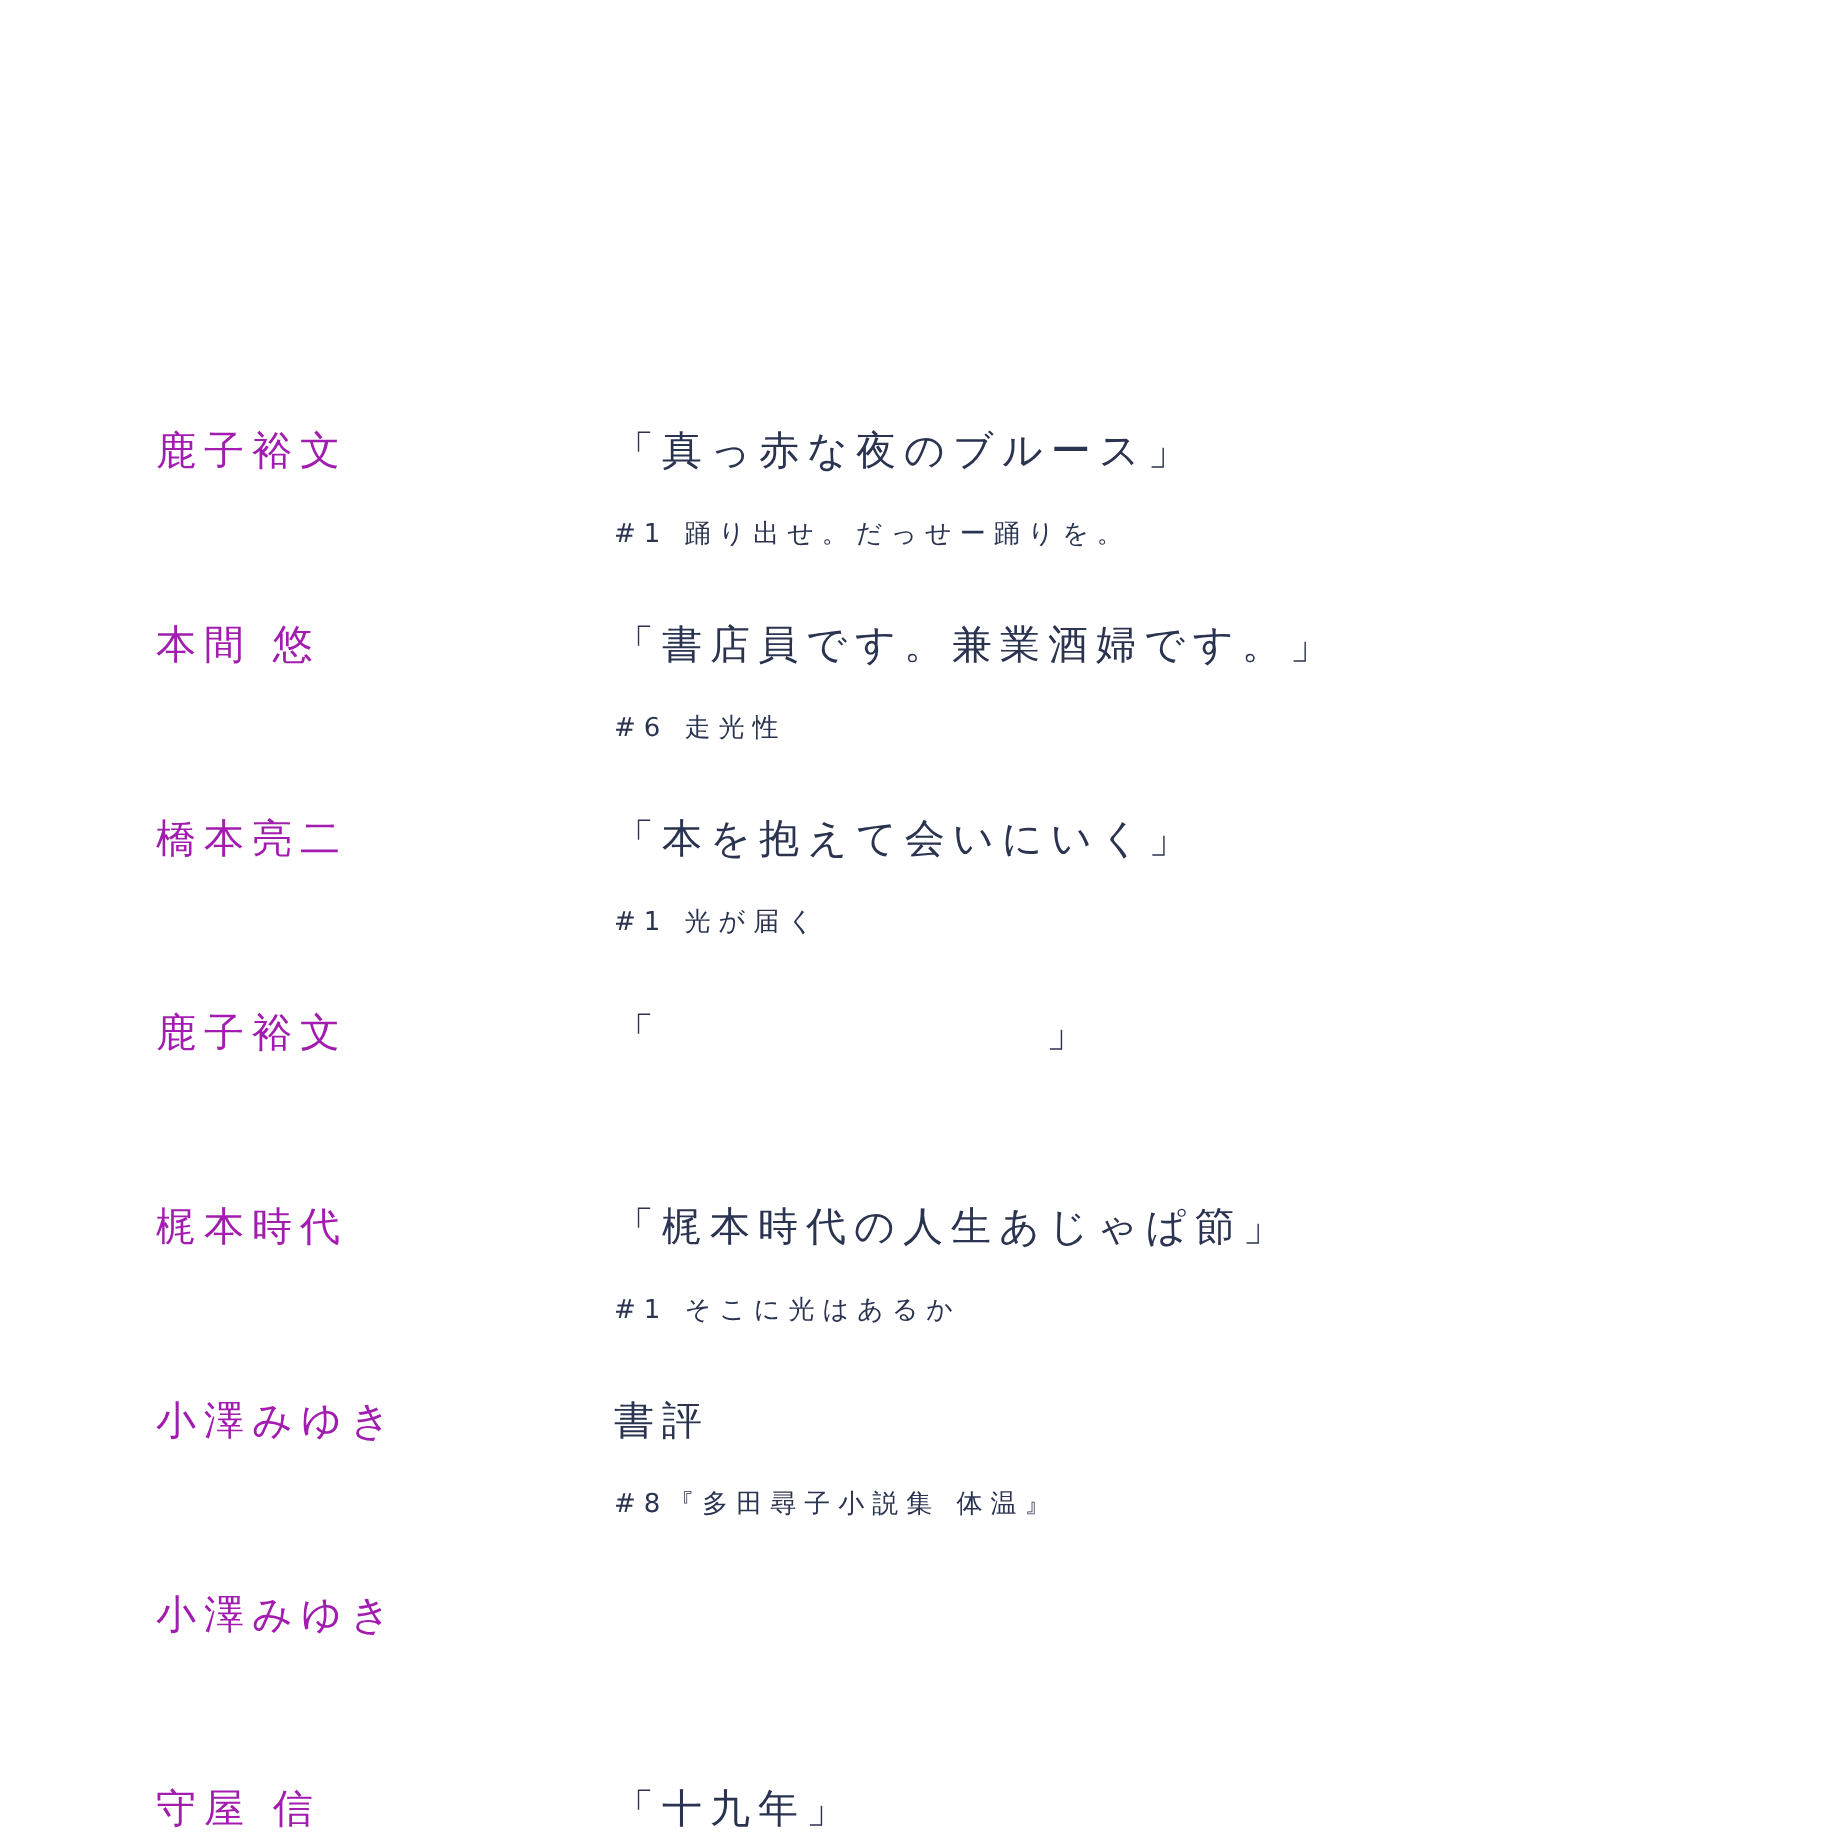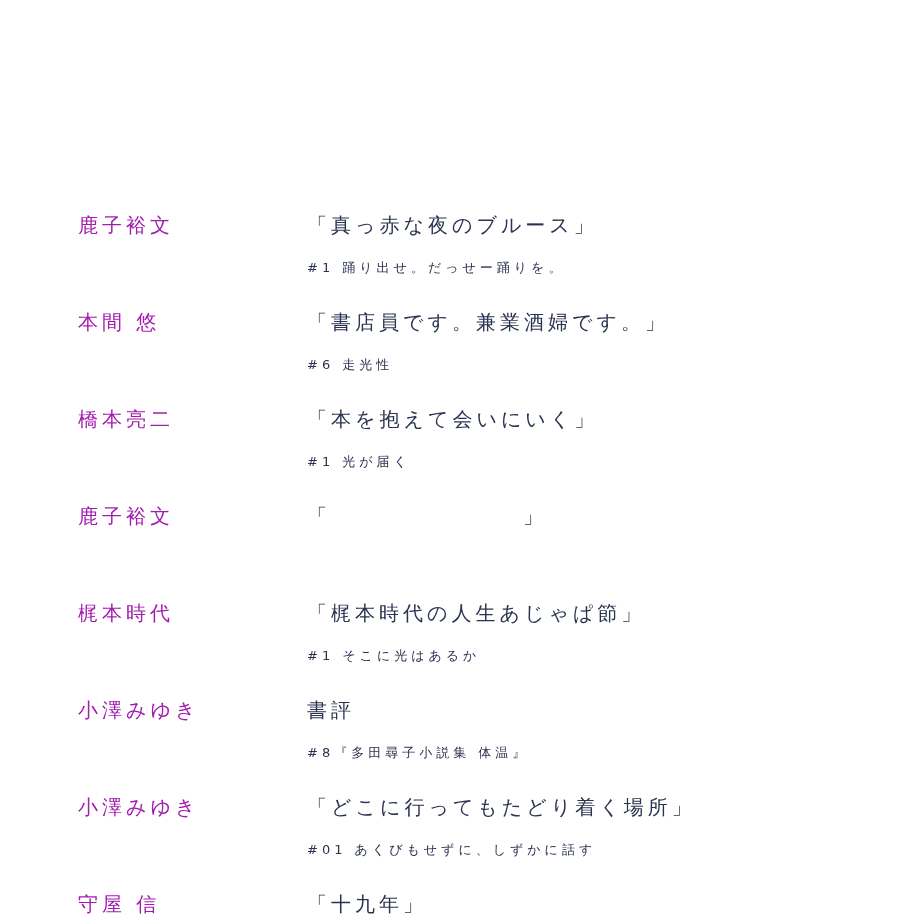--- a/index.html
+++ b/index.html
@@ -104,24 +104,20 @@
   <div class="toc-entry">
     <div class="author">小澤みゆき</div>
     <div class="works">
       <div class="title">書評</div>
       <div class="subtitle">#8『多田尋子小説集 体温』</div>
     </div>
   </div>
 
   <div class="toc-entry">
     <div class="author">小澤みゆき</div>
-    <div class="works">
-      <div class="title">「どこに行ってもたどり着く場所」</div>
-      <div class="subtitle">#01 あくびもせずに、しずかに話す</div>
-    </div>
   </div>
 
   <div class="toc-entry">
     <div class="author">守屋 信</div>
     <div class="works">
       <div class="title">「十九年」</div>
 
     </div>
   </div>
 

